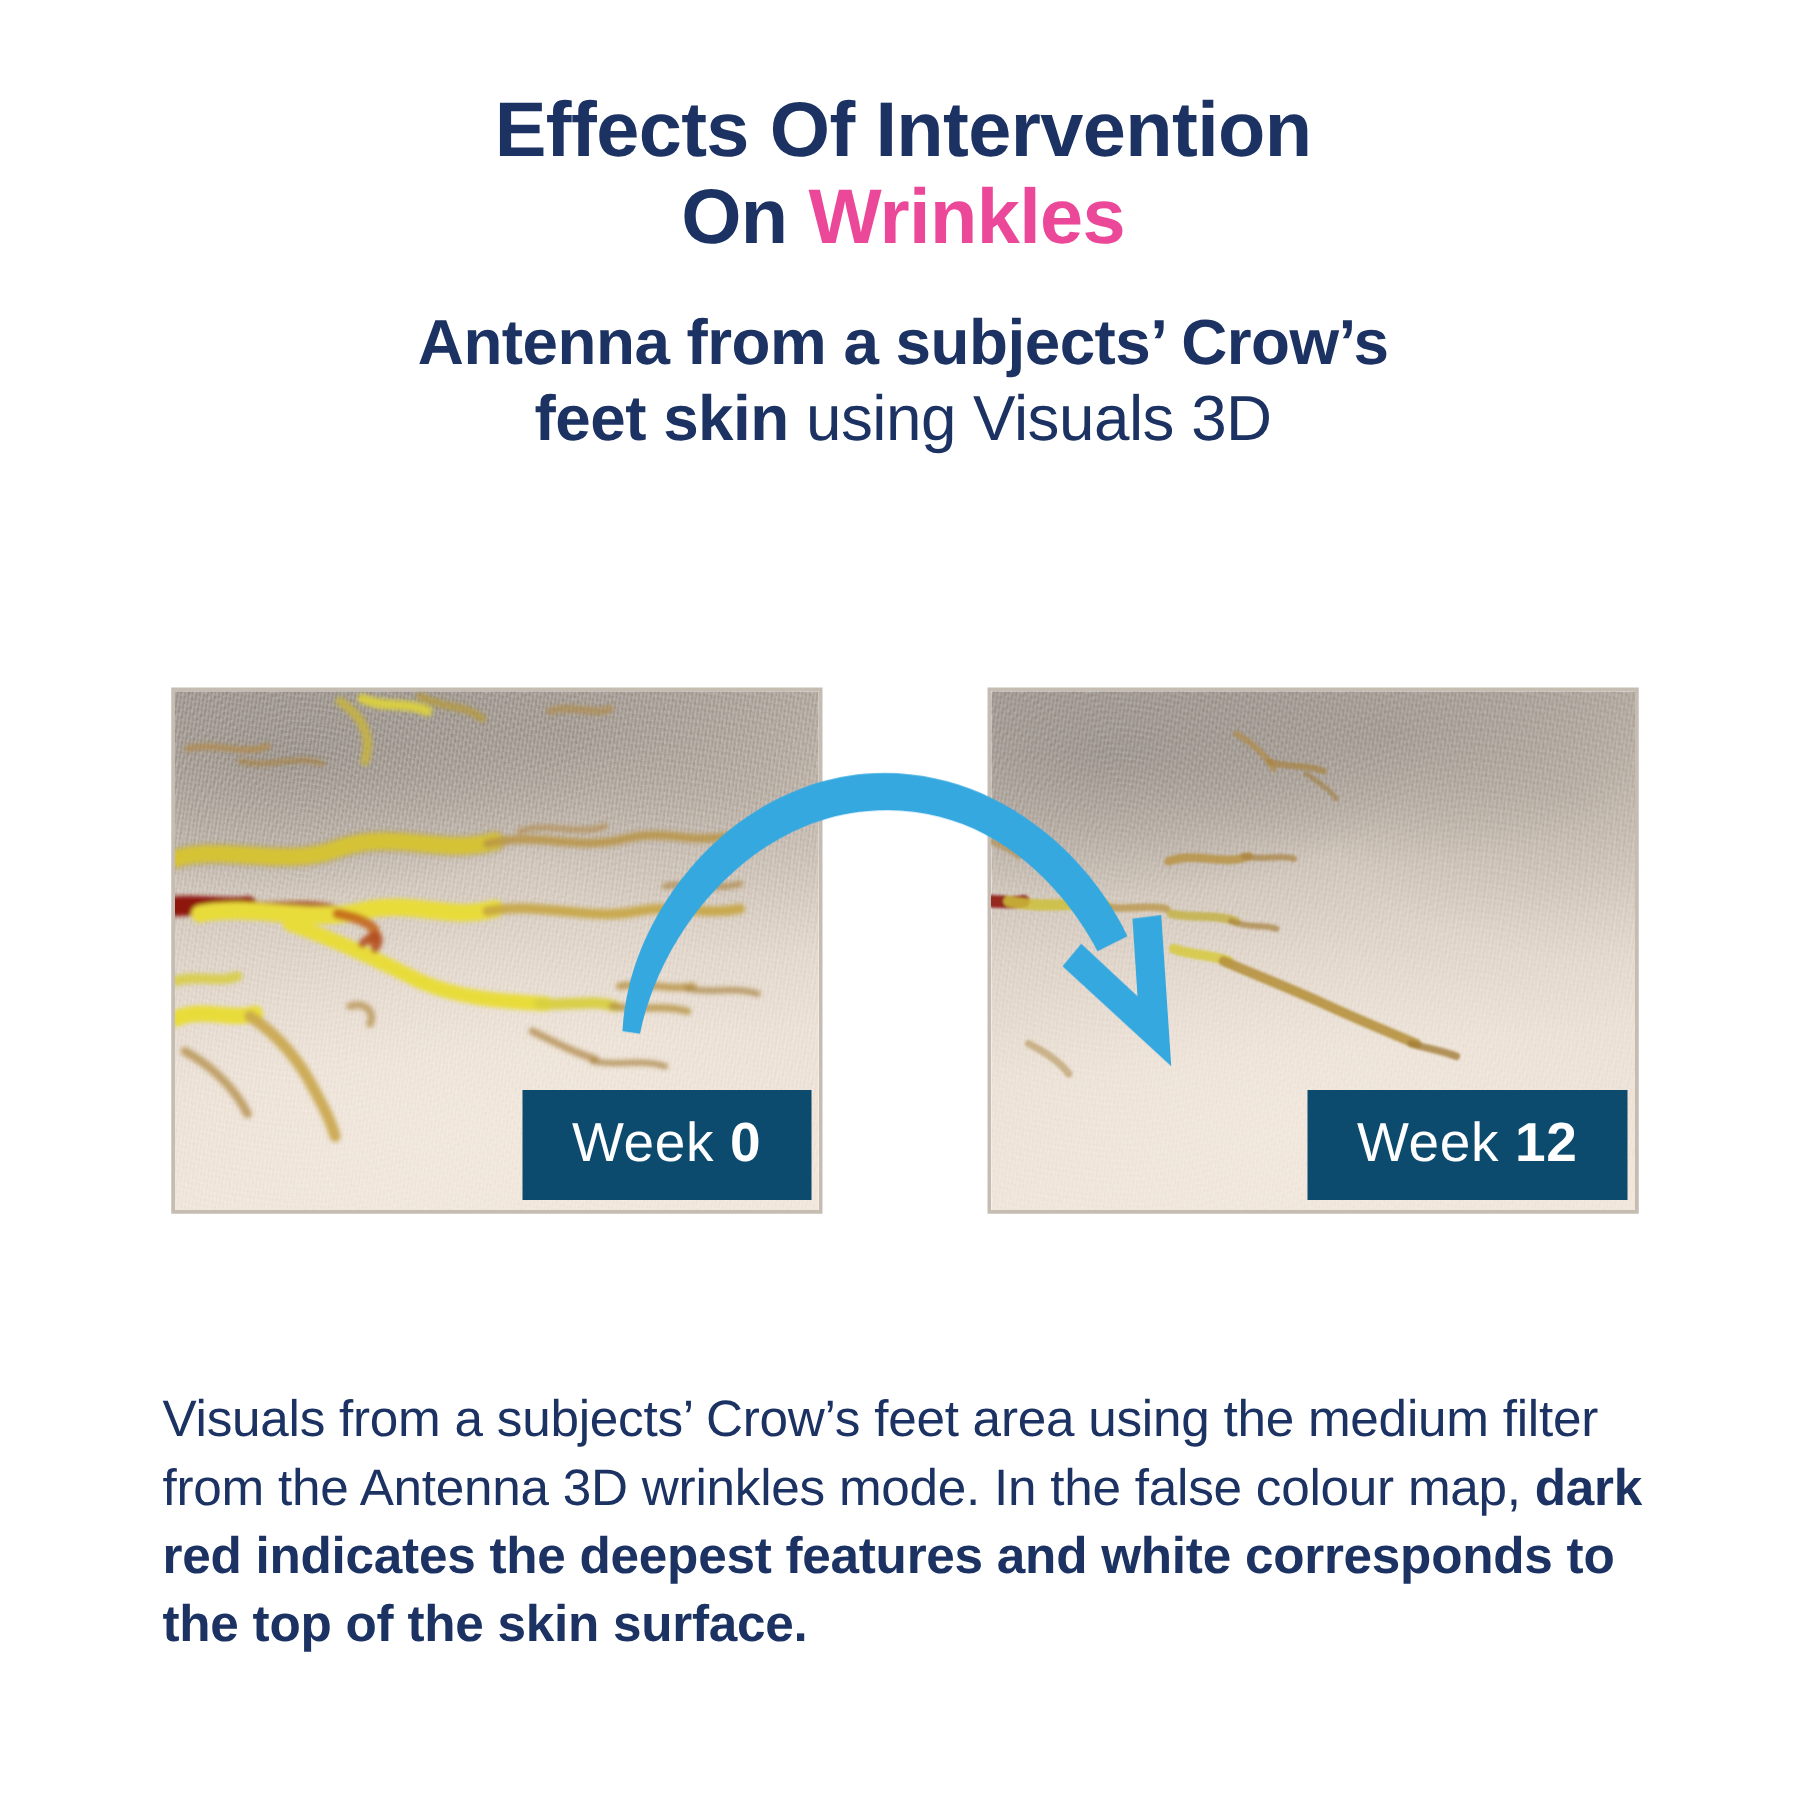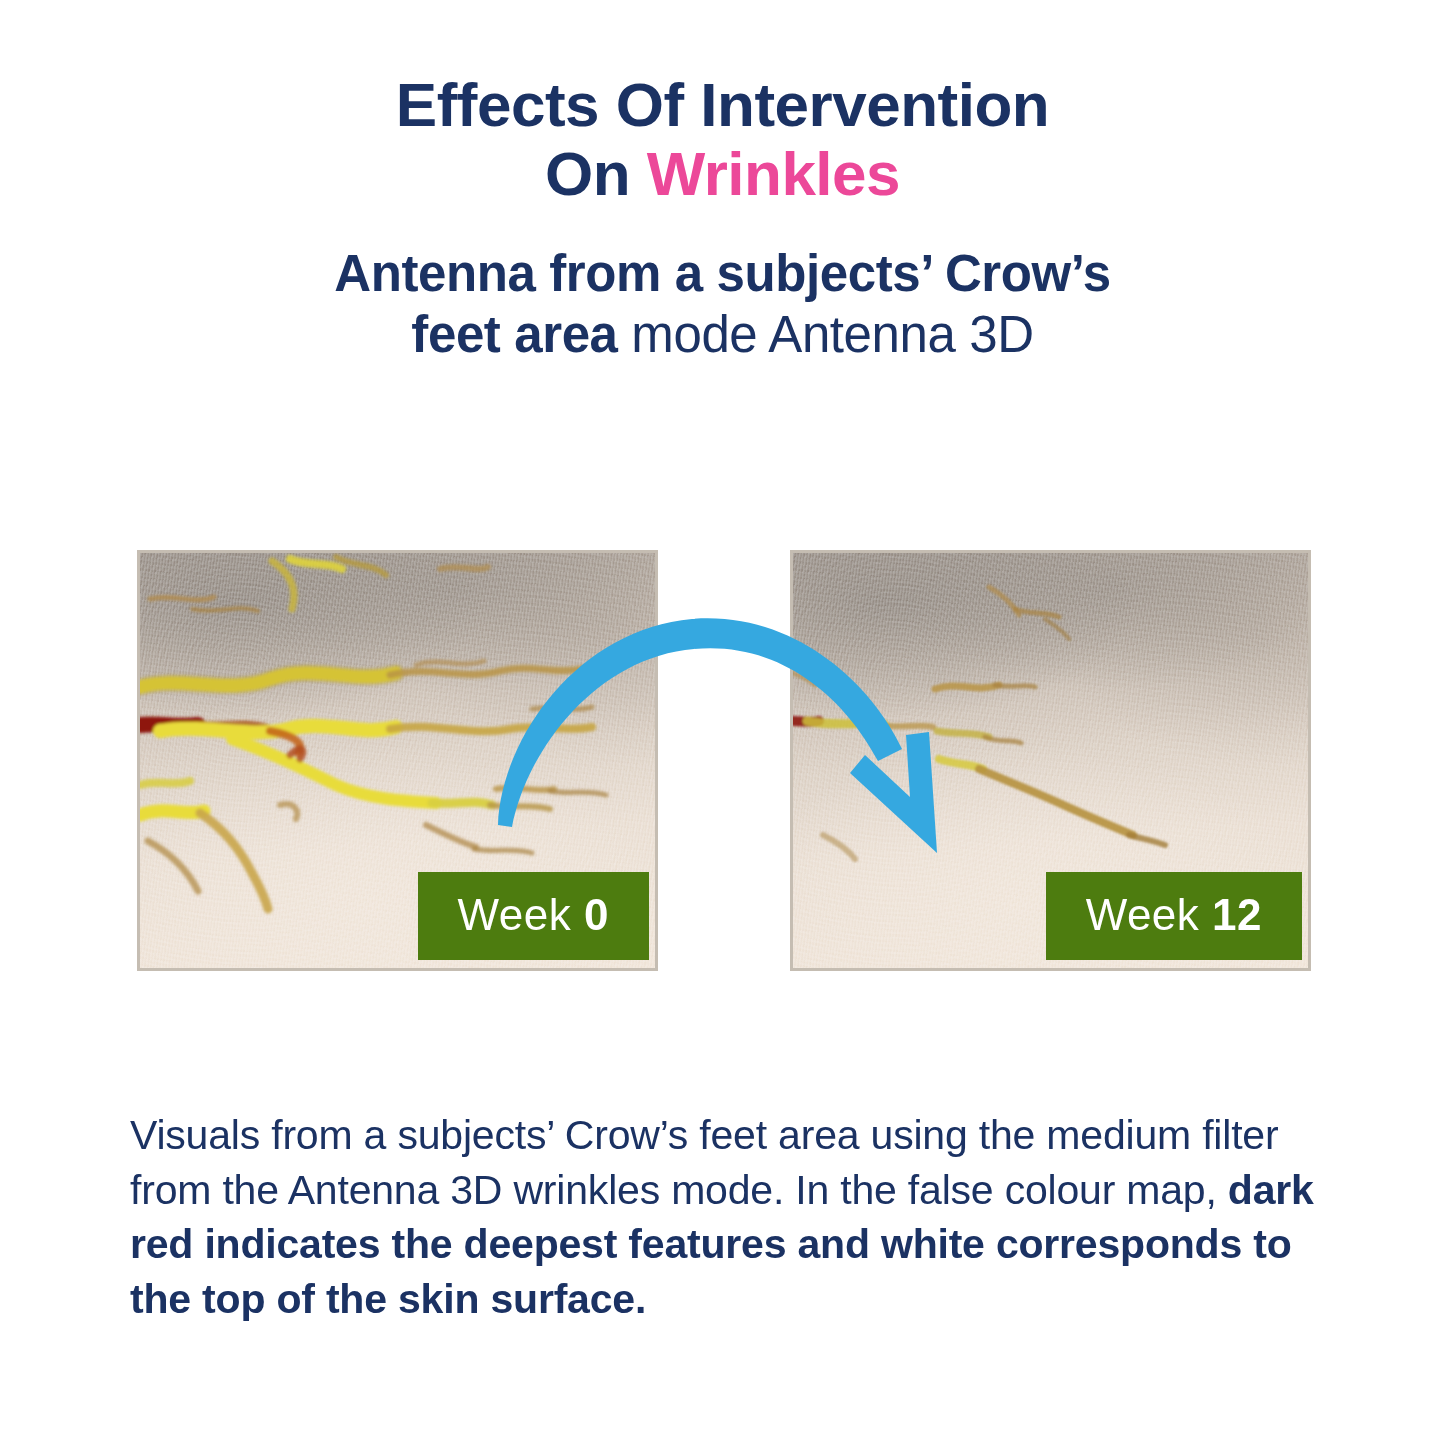--- a/index.html
+++ b/index.html
@@ -95,21 +95,21 @@
     inset: 0;
     width: 100%;
     height: 100%;
   }
 
   
   .week-badge {
     position: absolute;
     bottom: 8px;
     right: 6px;
-    background: #4d7c0f;
+    background: #0c4a6e;
     color: #ffffff;
     font-size: 44px;
     font-weight: 400;
     padding: 21px 40px 23px 40px;
     line-height: 1;
     letter-spacing: 0.5px;
     white-space: nowrap;
   }
   .week-badge b { font-weight: bold; }
 
@@ -143,21 +143,21 @@
 
 <div id="page">
 
   <div class="heading-block">
     <div class="title">
       <span class="title-line">Effects Of Intervention</span>
       <span class="title-line"><span>On </span><span class="accent">Wrinkles</span></span>
     </div>
     <div class="subtitle">
       <span class="subtitle-line"><b>Antenna from a subjects’ Crow’s</b></span>
-      <span class="subtitle-line"><b>feet area</b><span> mode Antenna 3D</span></span>
+      <span class="subtitle-line"><b>feet skin</b><span> using Visuals 3D</span></span>
     </div>
   </div>
 
   <div class="panel" id="panel-week0">
     <div class="skin"></div>
     <div class="grain"></div>
     <div class="grain2"></div>
 
     <svg class="wrinkles" viewBox="0 0 515 415" preserveAspectRatio="none">
       <defs>

